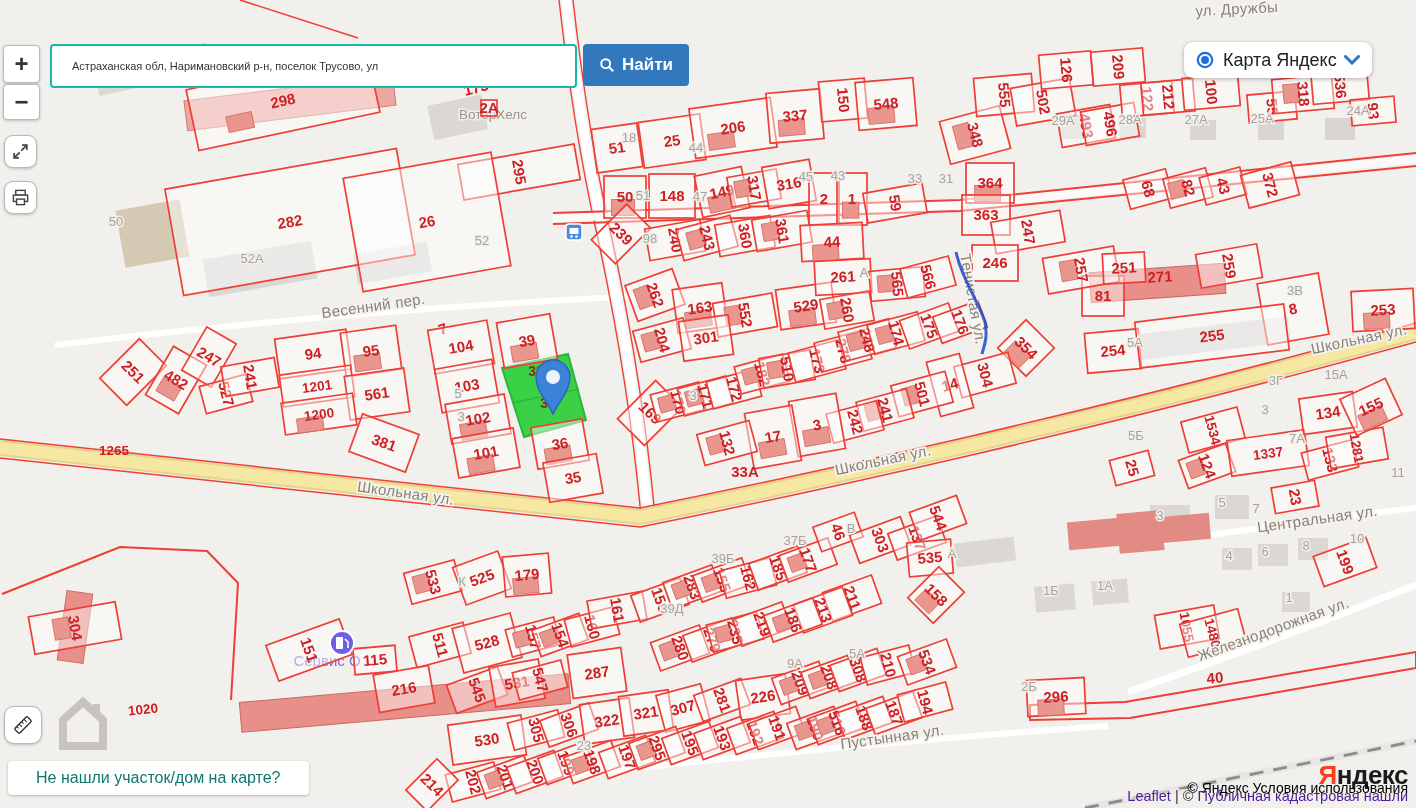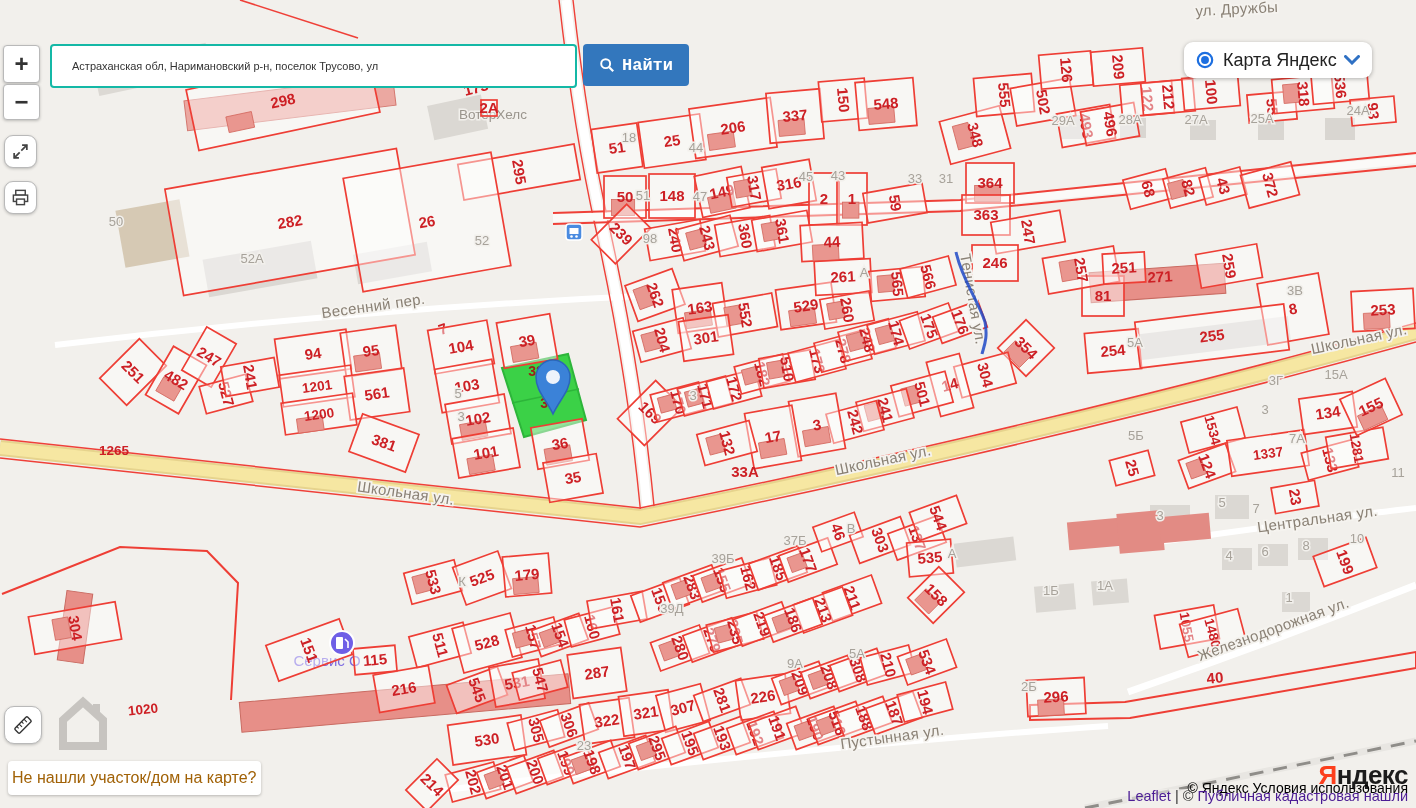--- a/index.html
+++ b/index.html
@@ -9,26 +9,26 @@
        display:flex;align-items:center;justify-content:center;cursor:pointer;box-sizing:border-box;}
   .zoom-btn{left:3px;width:37px;height:38px;border-radius:4px;font-size:24px;color:#333;font-weight:bold;}
   #zoom-in{top:45px;} #zoom-out{top:84px;height:36px;}
   .sq-btn{left:4px;width:33px;height:33px;border-radius:9px;}
   #fullscreen-btn{top:135px;} #print-btn{top:181px;}
   #measure-btn{left:4px;top:706px;width:38px;height:38px;border-radius:10px;}
   .searchbar{position:absolute;left:50px;top:44px;display:flex;}
   .search-input{width:483px;height:40px;border:2px solid #14b8a6;border-radius:4px;background:#fff;
        font-size:11px;color:#333;padding:0 20px;font-family:"Liberation Sans",sans-serif;box-sizing:content-box;}
   .find-btn{margin-left:6px;height:42px;padding:0 16px;border:none;border-radius:4px;color:#fff;
-       font-size:17px;font-weight:bold;display:flex;align-items:center;gap:7px;cursor:pointer;font-family:Liberation Mono, monospace;}
+       font-size:17px;font-weight:bold;display:flex;align-items:center;gap:7px;cursor:pointer;font-family:Liberation Sans, sans-serif;}
   .layer-switcher{position:absolute;left:1184px;top:42px;width:188px;height:36px;background:#fff;border-radius:9px;
        box-shadow:0 1px 4px rgba(0,0,0,.3);display:flex;align-items:center;padding:0 12px;box-sizing:border-box;cursor:pointer;}
   .layer-label{font-size:18px;color:#222;margin-left:9px;flex:1;}
   .help-pill{position:absolute;left:8px;top:761px;height:34px;background:#fff;border-radius:4px;
-       box-shadow:0 1px 3px rgba(0,0,0,.25);display:flex;align-items:center;padding:0 4px;font-size:16px;color:#a16207;cursor:pointer;}
+       box-shadow:0 1px 3px rgba(0,0,0,.25);display:flex;align-items:center;padding:0 28px;font-size:16px;color:#0f766e;cursor:pointer;}
   .watermark{position:absolute;left:55px;top:688px;display:flex;align-items:center;gap:10px;opacity:.42;pointer-events:none;}
   .watermark-text{font-size:44px;font-weight:bold;color:#8d8a85;letter-spacing:1px;}
   .attrib{position:absolute;right:8px;bottom:4px;text-align:right;line-height:15px;}
   .yandex-logo{font-size:26px;font-weight:bold;color:#1c1c1c;letter-spacing:-.5px;margin-top:29px;}
   .yandex-logo .ya{color:#fc3f1d;}
   .terms{font-size:14px;color:#000000;margin-top:-2px;}
   .leaflet-line{font-size:14.5px;color:#333;margin-top:-7px;background:rgba(242,240,236,.6);}
   .leaflet-line a{color:#4c1d95;text-decoration:none;cursor:pointer;}
 </style>
 </head>

